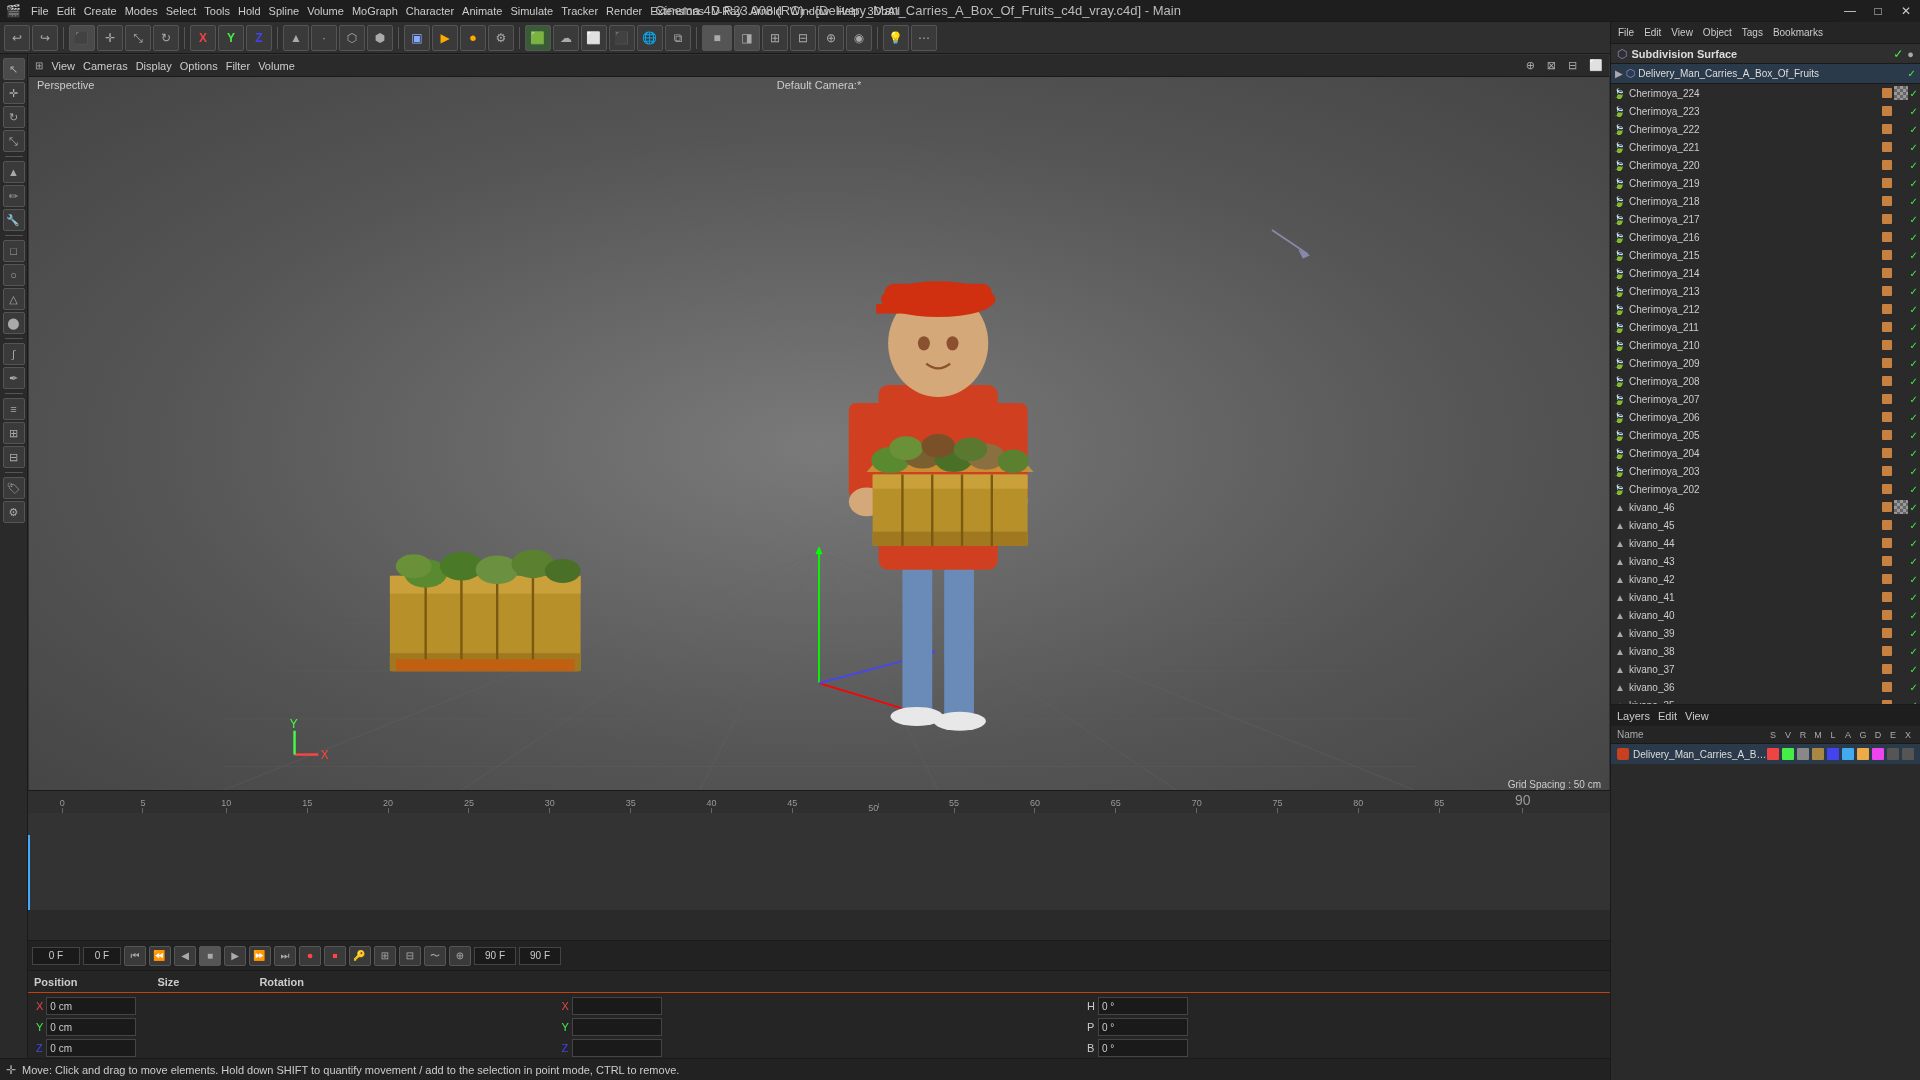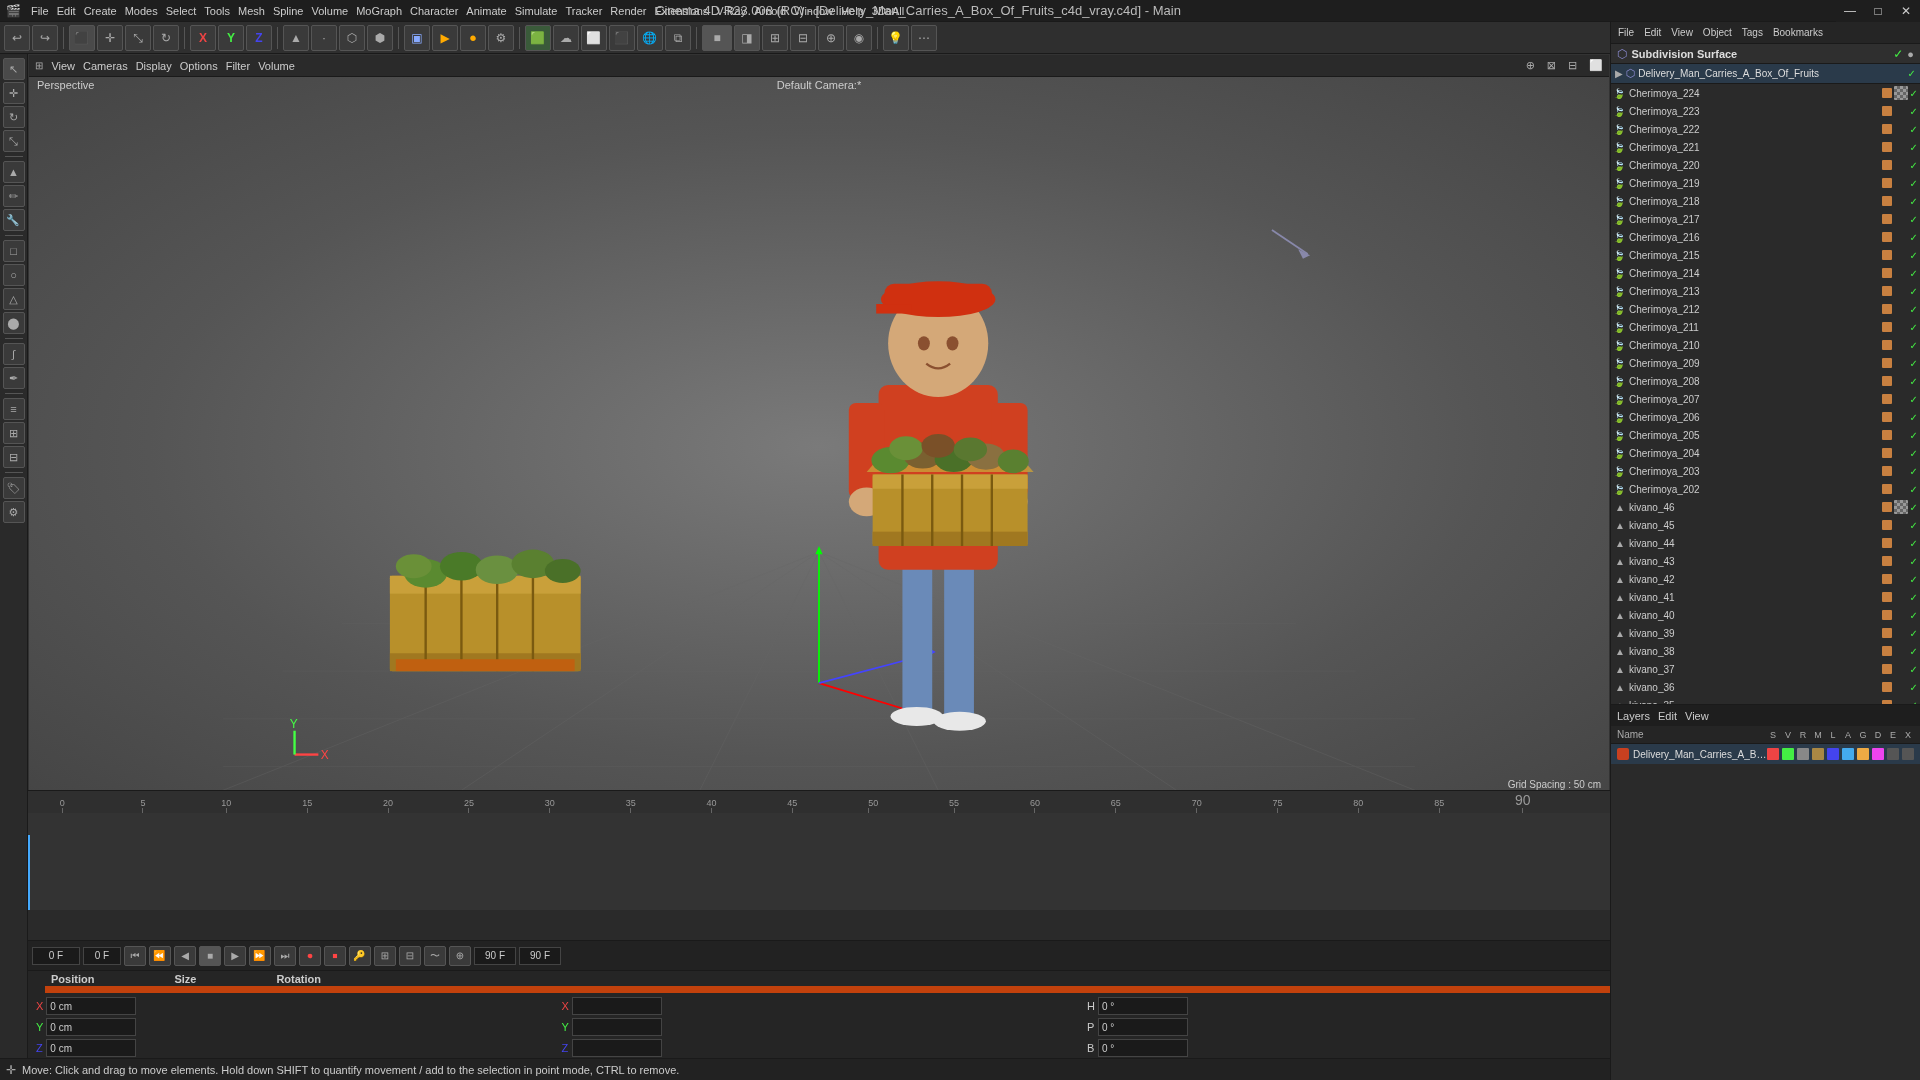--- a/index.html
+++ b/index.html
@@ -80,21 +80,21 @@
 <div style="position:absolute;top:0;left:0;right:0;height:22px;background:#1e1e1e;display:flex;align-items:center;z-index:100;">
   <div id="menu-bar" style="display:flex;align-items:center;background:#1e1e1e;height:22px;padding:0 6px;gap:0;flex:1;position:relative;">
     <span style="color:#e88;font-size:12px;margin-right:6px;">🎬</span>
     <span id="menu-items-container" style="display:flex;gap:0;">
         <span class="menu-item">File</span>
         <span class="menu-item">Edit</span>
         <span class="menu-item">Create</span>
         <span class="menu-item">Modes</span>
         <span class="menu-item">Select</span>
         <span class="menu-item">Tools</span>
-        <span class="menu-item">Mesh</span>
+        <span class="menu-item">Hold</span>
         <span class="menu-item">Spline</span>
         <span class="menu-item">Volume</span>
         <span class="menu-item">MoGraph</span>
         <span class="menu-item">Character</span>
         <span class="menu-item">Animate</span>
         <span class="menu-item">Simulate</span>
         <span class="menu-item">Tracker</span>
         <span class="menu-item">Render</span>
         <span class="menu-item">Extensions</span>
         <span class="menu-item">V-Ray</span>
@@ -375,21 +375,21 @@
         <div style="width:1px;height:5px;background:#666;"></div>
       </div>
       <div class="tick" style="position: absolute; left: 42.8889%; bottom: 0px; display: flex; flex-direction: column; align-items: center;">
         <span style="color:#999;font-size:9px;">40</span>
         <div style="width:1px;height:5px;background:#666;"></div>
       </div>
       <div class="tick" style="position: absolute; left: 48%; bottom: 0px; display: flex; flex-direction: column; align-items: center;">
         <span style="color:#999;font-size:9px;">45</span>
         <div style="width:1px;height:5px;background:#666;"></div>
       </div>
-      <div class="tick" style="position: absolute; left: 53.1111%; bottom: 0px; display: flex; flex-direction: column; align-items: flex-start;">
+      <div class="tick" style="position: absolute; left: 53.1111%; bottom: 0px; display: flex; flex-direction: row; align-items: flex-start;">
         <span style="color:#999;font-size:9px;">50</span>
         <div style="width:1px;height:5px;background:#666;"></div>
       </div>
       <div class="tick" style="position: absolute; left: 58.2222%; bottom: 0px; display: flex; flex-direction: column; align-items: center;">
         <span style="color:#999;font-size:9px;">55</span>
         <div style="width:1px;height:5px;background:#666;"></div>
       </div>
       <div class="tick" style="position: absolute; left: 63.3333%; bottom: 0px; display: flex; flex-direction: column; align-items: center;">
         <span style="color:#999;font-size:9px;">60</span>
         <div style="width:1px;height:5px;background:#666;"></div>
@@ -439,21 +439,21 @@
   <div class="tc-btn">🔑</div>
   <div class="tc-btn">⊞</div>
   <div class="tc-btn">⊟</div>
   <div class="tc-btn">〜</div>
   <div class="tc-btn">⊕</div>
   <input class="frame-input" value="90 F" style="width: 42px;">
   <input class="frame-input" value="90 F" style="width: 42px;">
 </div>
 
 <div id="psr-container">
-  <div style="display:flex;align-items:center;height:22px;background:#252525;padding:0 6px;gap:12px;border-bottom:7px solid #c2410c;margin-left:17px;">
+  <div style="display:flex;align-items:center;height:22px;background:#252525;padding:0 6px;gap:12px;border-bottom:1px solid #c2410c;">
     <span style="color:#ccc;font-size:11px;font-weight:bold;">Position</span>
     <span style="color:#ccc;font-size:11px;font-weight:bold;margin-left:68px;">Size</span>
     <span style="color:#ccc;font-size:11px;font-weight:bold;margin-left:68px;">Rotation</span>
   </div>
   <div style="display:grid;grid-template-columns:auto 1fr auto 1fr auto 1fr;align-items:center;gap:3px;padding:4px 8px;">
 
     <span style="color:#e44;font-size:11px;">X</span>
     <input value="0 cm" style="background: rgb(26, 26, 26); border: 1px solid rgb(68, 68, 68); color: rgb(204, 204, 204); font-size: 10px; height: 18px; padding: 0px 3px; width: 90px;">
     <span style="color:#e44;font-size:11px;margin-left:8px;">X</span>
     <input value="" style="background: rgb(26, 26, 26); border: 1px solid rgb(68, 68, 68); color: rgb(204, 204, 204); font-size: 10px; height: 18px; padding: 0px 3px; width: 90px;">

